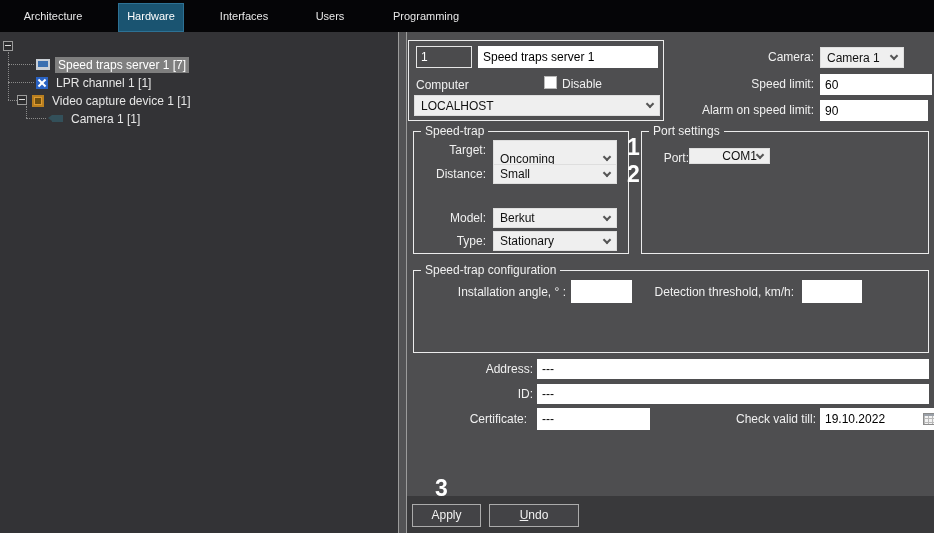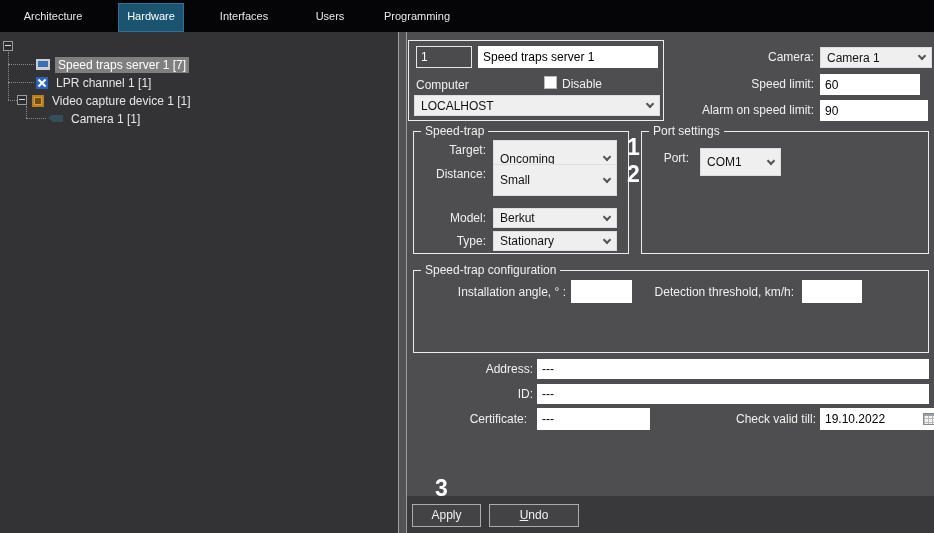--- a/index.html
+++ b/index.html
@@ -60,21 +60,21 @@
   .u { text-decoration: underline; }
 </style>
 </head>
 <body>
 
 <div class="tabbar">
   <div class="tab" style="margin-left:8px; width:90px;">Architecture</div>
   <div class="tab selected" style="margin-left:20px; width:66px;">Hardware</div>
   <div class="tab" style="margin-left:20px; width:80px;">Interfaces</div>
   <div class="tab" style="margin-left:20px; width:52px;">Users</div>
-  <div class="tab" style="margin-left:17px; width:88px;">Programming</div>
+  <div class="tab" style="margin-left:26px; width:88px;">Programming</div>
 </div>
 
 <div class="tree-panel">
   <div class="dotv" style="left:8px; top:20px; height:48px;"></div>
   <div class="doth" style="left:8px; top:32px; width:26px;"></div>
   <div class="doth" style="left:8px; top:50px; width:26px;"></div>
   <div class="doth" style="left:8px; top:68px; width:9px;"></div>
   <div class="dotv" style="left:26px; top:74px; height:12px;"></div>
   <div class="doth" style="left:26px; top:86px; width:20px;"></div>
 
@@ -112,38 +112,38 @@
     <span class="lbl" style="left:7px; top:37px;">Computer</span>
     <span class="cb" style="left:135px; top:35px;"></span>
     <span class="lbl" style="left:153px; top:36px;">Disable</span>
     <div class="dd" style="left:5px; top:54px; width:246px; height:21px;">
       <span>LOCALHOST</span>
       <span class="chev"></span>
     </div>
   </div>
 
   <span class="lbl" style="right:120px; top:18px;">Camera:</span>
-  <div class="dd" style="left:413px; top:15px; width:112px; height:21px;">
+  <div class="dd" style="left:413px; top:15px; width:84px; height:21px;">
     <span>Camera 1</span>
     <span class="chev"></span>
   </div>
   <span class="lbl" style="right:120px; top:45px;">Speed limit:</span>
-  <input class="txt" style="left: 413px; top: 42px; width: 100px; height: 21px;" value="60">
+  <input class="txt" style="left: 413px; top: 42px; width: 112px; height: 21px;" value="60">
   <span class="lbl" style="right:120px; top:71px;">Alarm on speed limit:</span>
   <input class="txt" style="left: 413px; top: 68px; width: 108px; height: 21px;" value="90">
 
   <div class="grp" style="left:6px; top:99px; width:216px; height:123px;">
     <span class="legend">Speed-trap</span>
     <span class="lbl" style="right:142px; top:11px;">Target:</span>
     <div class="dd" style="left:79px; top:8px; width:124px; height:37px;">
       <span>Oncoming</span>
       <span class="chev"></span>
     </div>
     <span class="lbl" style="right:142px; top:35px;">Distance:</span>
-    <div class="dd" style="left:79px; top:32px; width:124px; height:32px;">
+    <div class="dd" style="left:79px; top:32px; width:124px; height:20px;">
       <span>Small</span>
       <span class="chev"></span>
     </div>
     <span class="lbl" style="right:142px; top:79px;">Model:</span>
     <div class="dd" style="left:79px; top:76px; width:124px; height:20px;">
       <span>Berkut</span>
       <span class="chev"></span>
     </div>
     <span class="lbl" style="right:142px; top:102px;">Type:</span>
     <div class="dd" style="left:79px; top:99px; width:124px; height:20px;">
@@ -151,21 +151,21 @@
       <span class="chev"></span>
     </div>
   </div>
 
   <div class="ann" style="left:220px; top:102px;">1</div>
   <div class="ann" style="left:220px; top:129px;">2</div>
 
   <div class="grp" style="left:234px; top:99px; width:288px; height:123px;">
     <span class="legend">Port settings</span>
     <span class="lbl" style="right:239px; top:19px;">Port:</span>
-    <div class="dd" style="left:58px; top:16px; width:81px; height:28px;">
+    <div class="dd" style="left:47px; top:16px; width:81px; height:16px;justify-content:flex-end;">
       <span>COM1</span>
       <span class="chev"></span>
     </div>
   </div>
 
   <div class="grp" style="left:6px; top:238px; width:516px; height:83px;">
     <span class="legend">Speed-trap configuration</span>
     <span class="lbl" style="right:362px; top:14px;">Installation angle, ° :</span>
     <input class="txt" style="left: 157px; top: 9px; width: 61px; height: 23px;" value="">
     <span class="lbl" style="right:134px; top:14px;">Detection threshold, km/h:</span>

